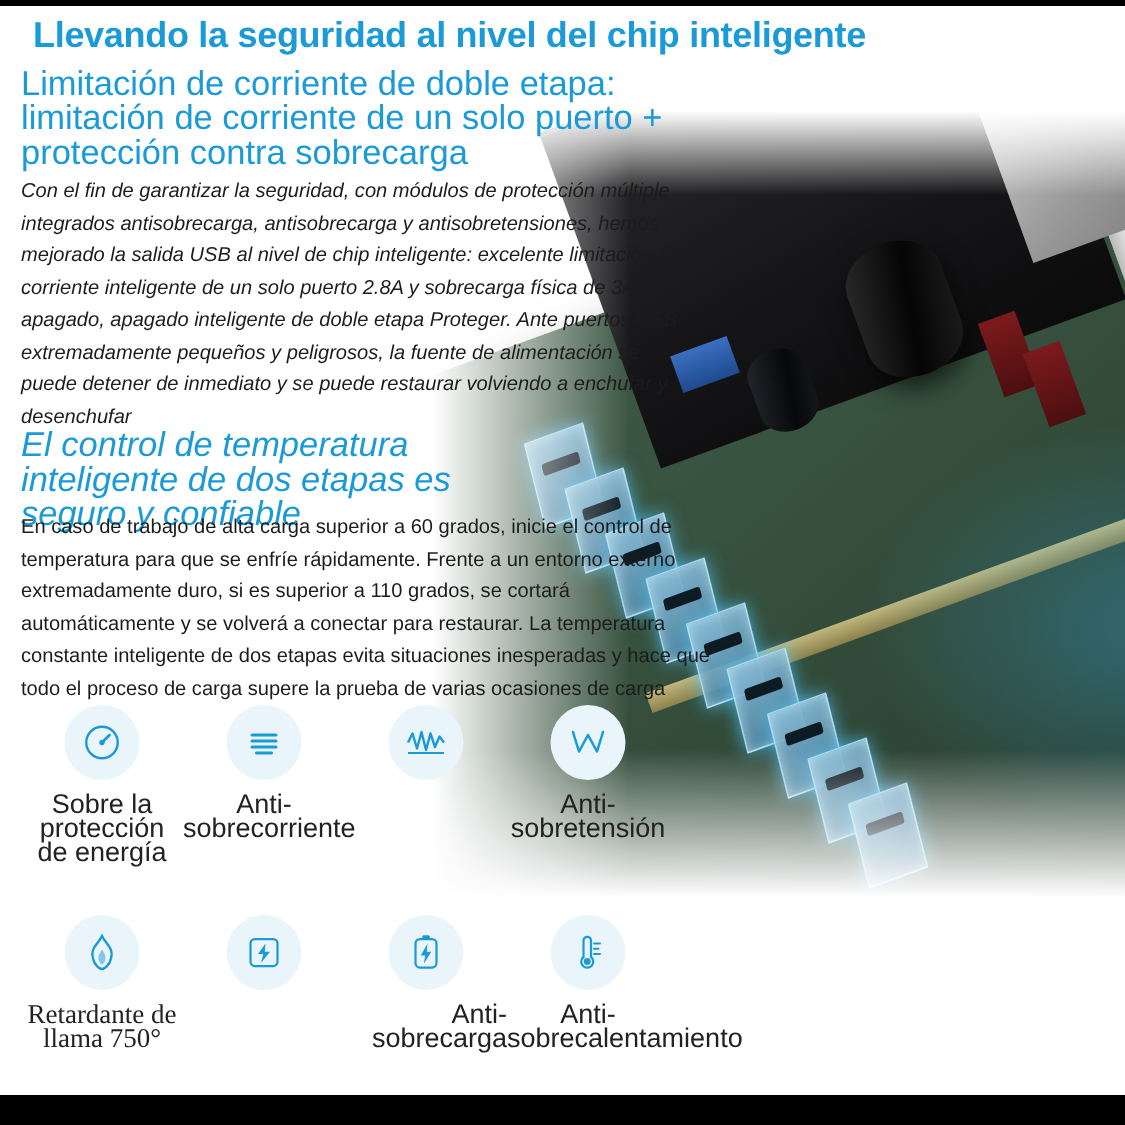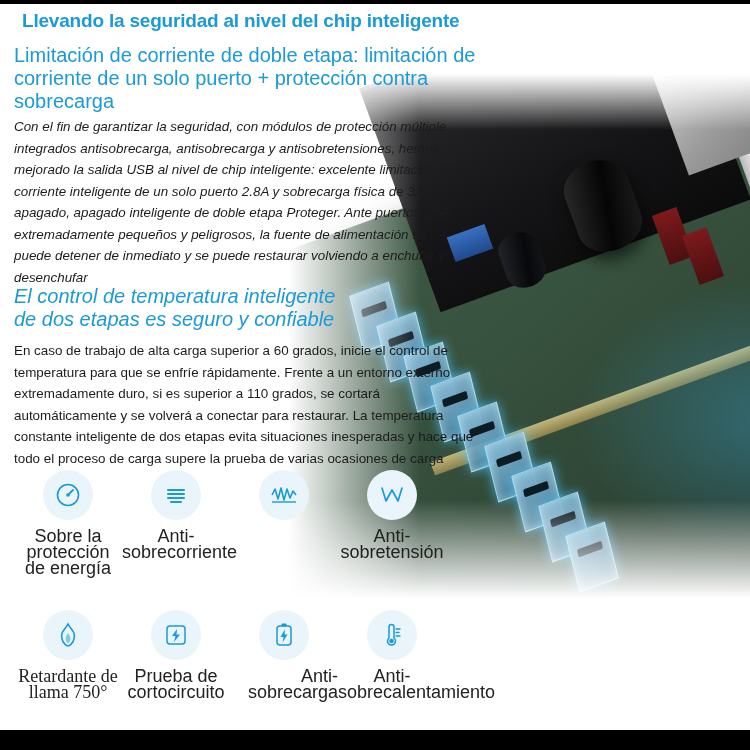--- a/index.html
+++ b/index.html
@@ -150,29 +150,29 @@
     width: 100%; height: 120px;
     background: linear-gradient(0deg,#ffffff 18%, rgba(255,255,255,0) 100%);
   }
 
   
   .h1 {
     position: absolute;
     left: 22px;
     top: 10px;
     width: 700px;
-    font-size: 19px;
+    font-size: 24px;
     font-weight: bold;
     color: #1a9ad7;
     letter-spacing: -0.2px;
   }
   .h2 {
     position: absolute;
     left: 14px;
-    font-size: 20px;
+    font-size: 23px;
     color: #1a9ad7;
     line-height: 23px;
   }
   #h2a { top: 44px; width: 480px; }
   #h2b { top: 285px; width: 330px; font-style: italic; }
   .body {
     position: absolute;
     left: 14px;
     color: #1c1c1c;
     font-size: 13.4px;
@@ -319,21 +319,20 @@
       </div>
       <div class="icon-label">Retardante de llama 750°</div>
     </div>
     <div class="icon-cell" style="left:108px;">
       <div class="icon-circle">
         <svg width="28" height="28" viewBox="0 0 28 28">
             <rect x="5" y="5" width="18" height="18" rx="3" fill="none" stroke="#1a9ad7" stroke-width="1.5"></rect>
             <polygon points="15,8 10,15 13.5,15 12,21 18,13.5 14.5,13.5" fill="#1a9ad7"></polygon>
           </svg>
       </div>
-      <div class="icon-label">Prueba de cortocircuito</div>
     </div>
     <div class="icon-cell" style="left:216px;text-align:right;">
       <div class="icon-circle">
         <svg width="24" height="28" viewBox="0 0 24 28">
             <rect x="5" y="5" width="14" height="19" rx="3" fill="none" stroke="#1a9ad7" stroke-width="1.5"></rect>
             <rect x="9.5" y="2.5" width="5" height="3" rx="1" fill="#1a9ad7"></rect>
             <polygon points="13,8 8.5,16 11.5,16 10.5,21.5 15.5,13.5 12.5,13.5" fill="#1a9ad7"></polygon>
           </svg>
       </div>
       <div class="icon-label">Anti-sobrecarga</div>

